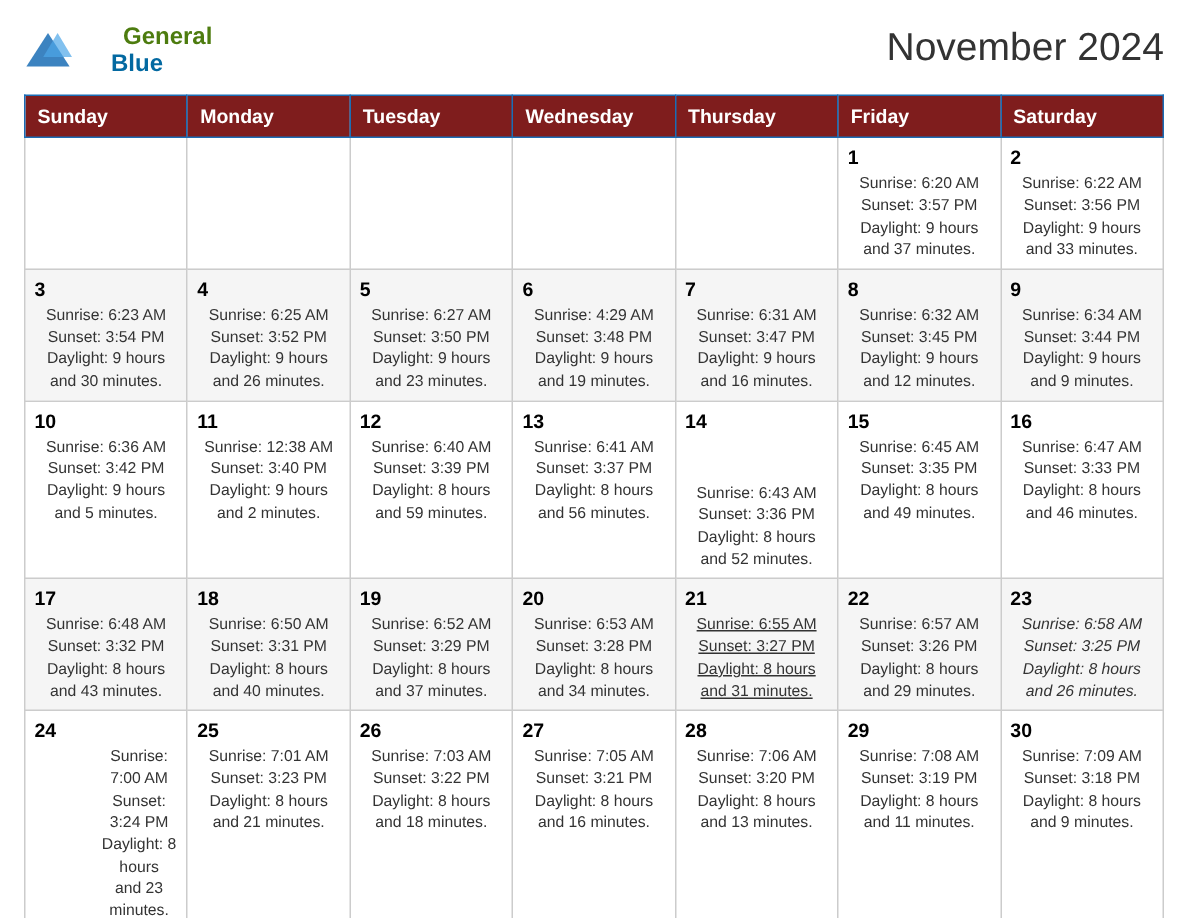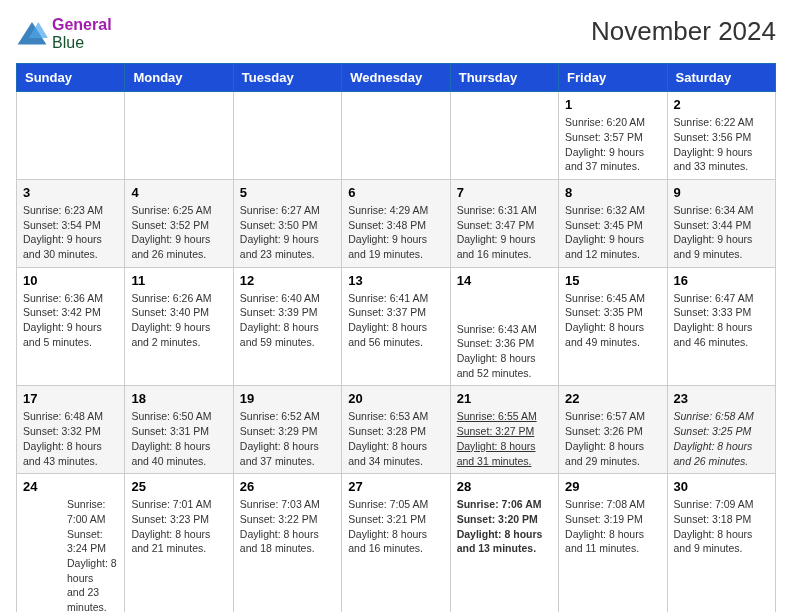--- a/index.html
+++ b/index.html
@@ -27,21 +27,21 @@
     }
     .title-block { text-align: right; }
     .month-title { font-size: 26px; font-weight: normal; color: #333; }
     .subtitle { font-size: 16px; color: #555; }
 
     .calendar {
       width: 100%;
       border-collapse: collapse;
     }
     .calendar th {
-      background: #1d4ed8;
+      background: #7f1d1d;
       color: #fff;
       text-align: left;
       padding: 6px 8px;
       font-size: 13px;
       border: 1px solid #1a6db5;
     }
     .calendar td {
       border: 1px solid #ccc;
       vertical-align: top;
       padding: 5px 6px;
@@ -54,36 +54,37 @@
     .day-num {
       font-weight: bold;
       font-size: 13px;
       margin-bottom: 3px;
       display: block;
     }
     .day-info {
       font-size: 10.5px;
       color: #333;
       line-height: 1.4;
+      text-align: center;
     }
     .week-row td { height: 85px; }
   </style>
 </head>
 <body>
 
 <div class="header">
   <div class="logo">
     <svg class="logo-icon" viewBox="0 0 40 34" xmlns="http://www.w3.org/2000/svg">
       <polygon points="20,2 38,30 2,30" fill="#1a6db5" opacity="0.85"></polygon>
       <polygon points="28,2 40,22 16,22" fill="#4da6e8" opacity="0.7"></polygon>
     </svg>
     <div>
       <div style="line-height:1.1">
-        <span style="font-size:16px;font-weight:bold;color:#a21caf;">General</span><br>
-        <span style="font-size:16px;font-weight:normal;color:#14532d;">Blue</span>
+        <span style="font-size:16px;font-weight:bold;color:#4d7c0f;margin-left:30px;">General</span><br>
+        <span style="font-size:16px;font-weight:bold;color:#0369a1;margin-left:22px;">Blue</span>
       </div>
     </div>
   </div>
   <div class="title-block">
     <div class="month-title">November 2024</div>
   </div>
 </div>
 
 <table class="calendar">
   <thead>
@@ -173,21 +174,21 @@
       <tr class="week-row">
         <td>
           <span class="day-num">10</span>
           <div class="day-info" style="white-space: pre-line;">Sunrise: 6:36 AM
 Sunset: 3:42 PM
 Daylight: 9 hours
 and 5 minutes.</div>
         </td>
         <td>
           <span class="day-num">11</span>
-          <div class="day-info" style="white-space: pre-line;">Sunrise: 6:26 AM
+          <div class="day-info" style="white-space: pre-line;">Sunrise: 12:38 AM
 Sunset: 3:40 PM
 Daylight: 9 hours
 and 2 minutes.</div>
         </td>
         <td>
           <span class="day-num">12</span>
           <div class="day-info" style="white-space: pre-line;">Sunrise: 6:40 AM
 Sunset: 3:39 PM
 Daylight: 8 hours
 and 59 minutes.</div>
@@ -296,21 +297,21 @@
         </td>
         <td>
           <span class="day-num">27</span>
           <div class="day-info" style="white-space: pre-line;">Sunrise: 7:05 AM
 Sunset: 3:21 PM
 Daylight: 8 hours
 and 16 minutes.</div>
         </td>
         <td>
           <span class="day-num">28</span>
-          <div class="day-info" style="white-space: pre-line; font-weight: bold;">Sunrise: 7:06 AM
+          <div class="day-info" style="white-space: pre-line;">Sunrise: 7:06 AM
 Sunset: 3:20 PM
 Daylight: 8 hours
 and 13 minutes.</div>
         </td>
         <td>
           <span class="day-num">29</span>
           <div class="day-info" style="white-space: pre-line;">Sunrise: 7:08 AM
 Sunset: 3:19 PM
 Daylight: 8 hours
 and 11 minutes.</div>

